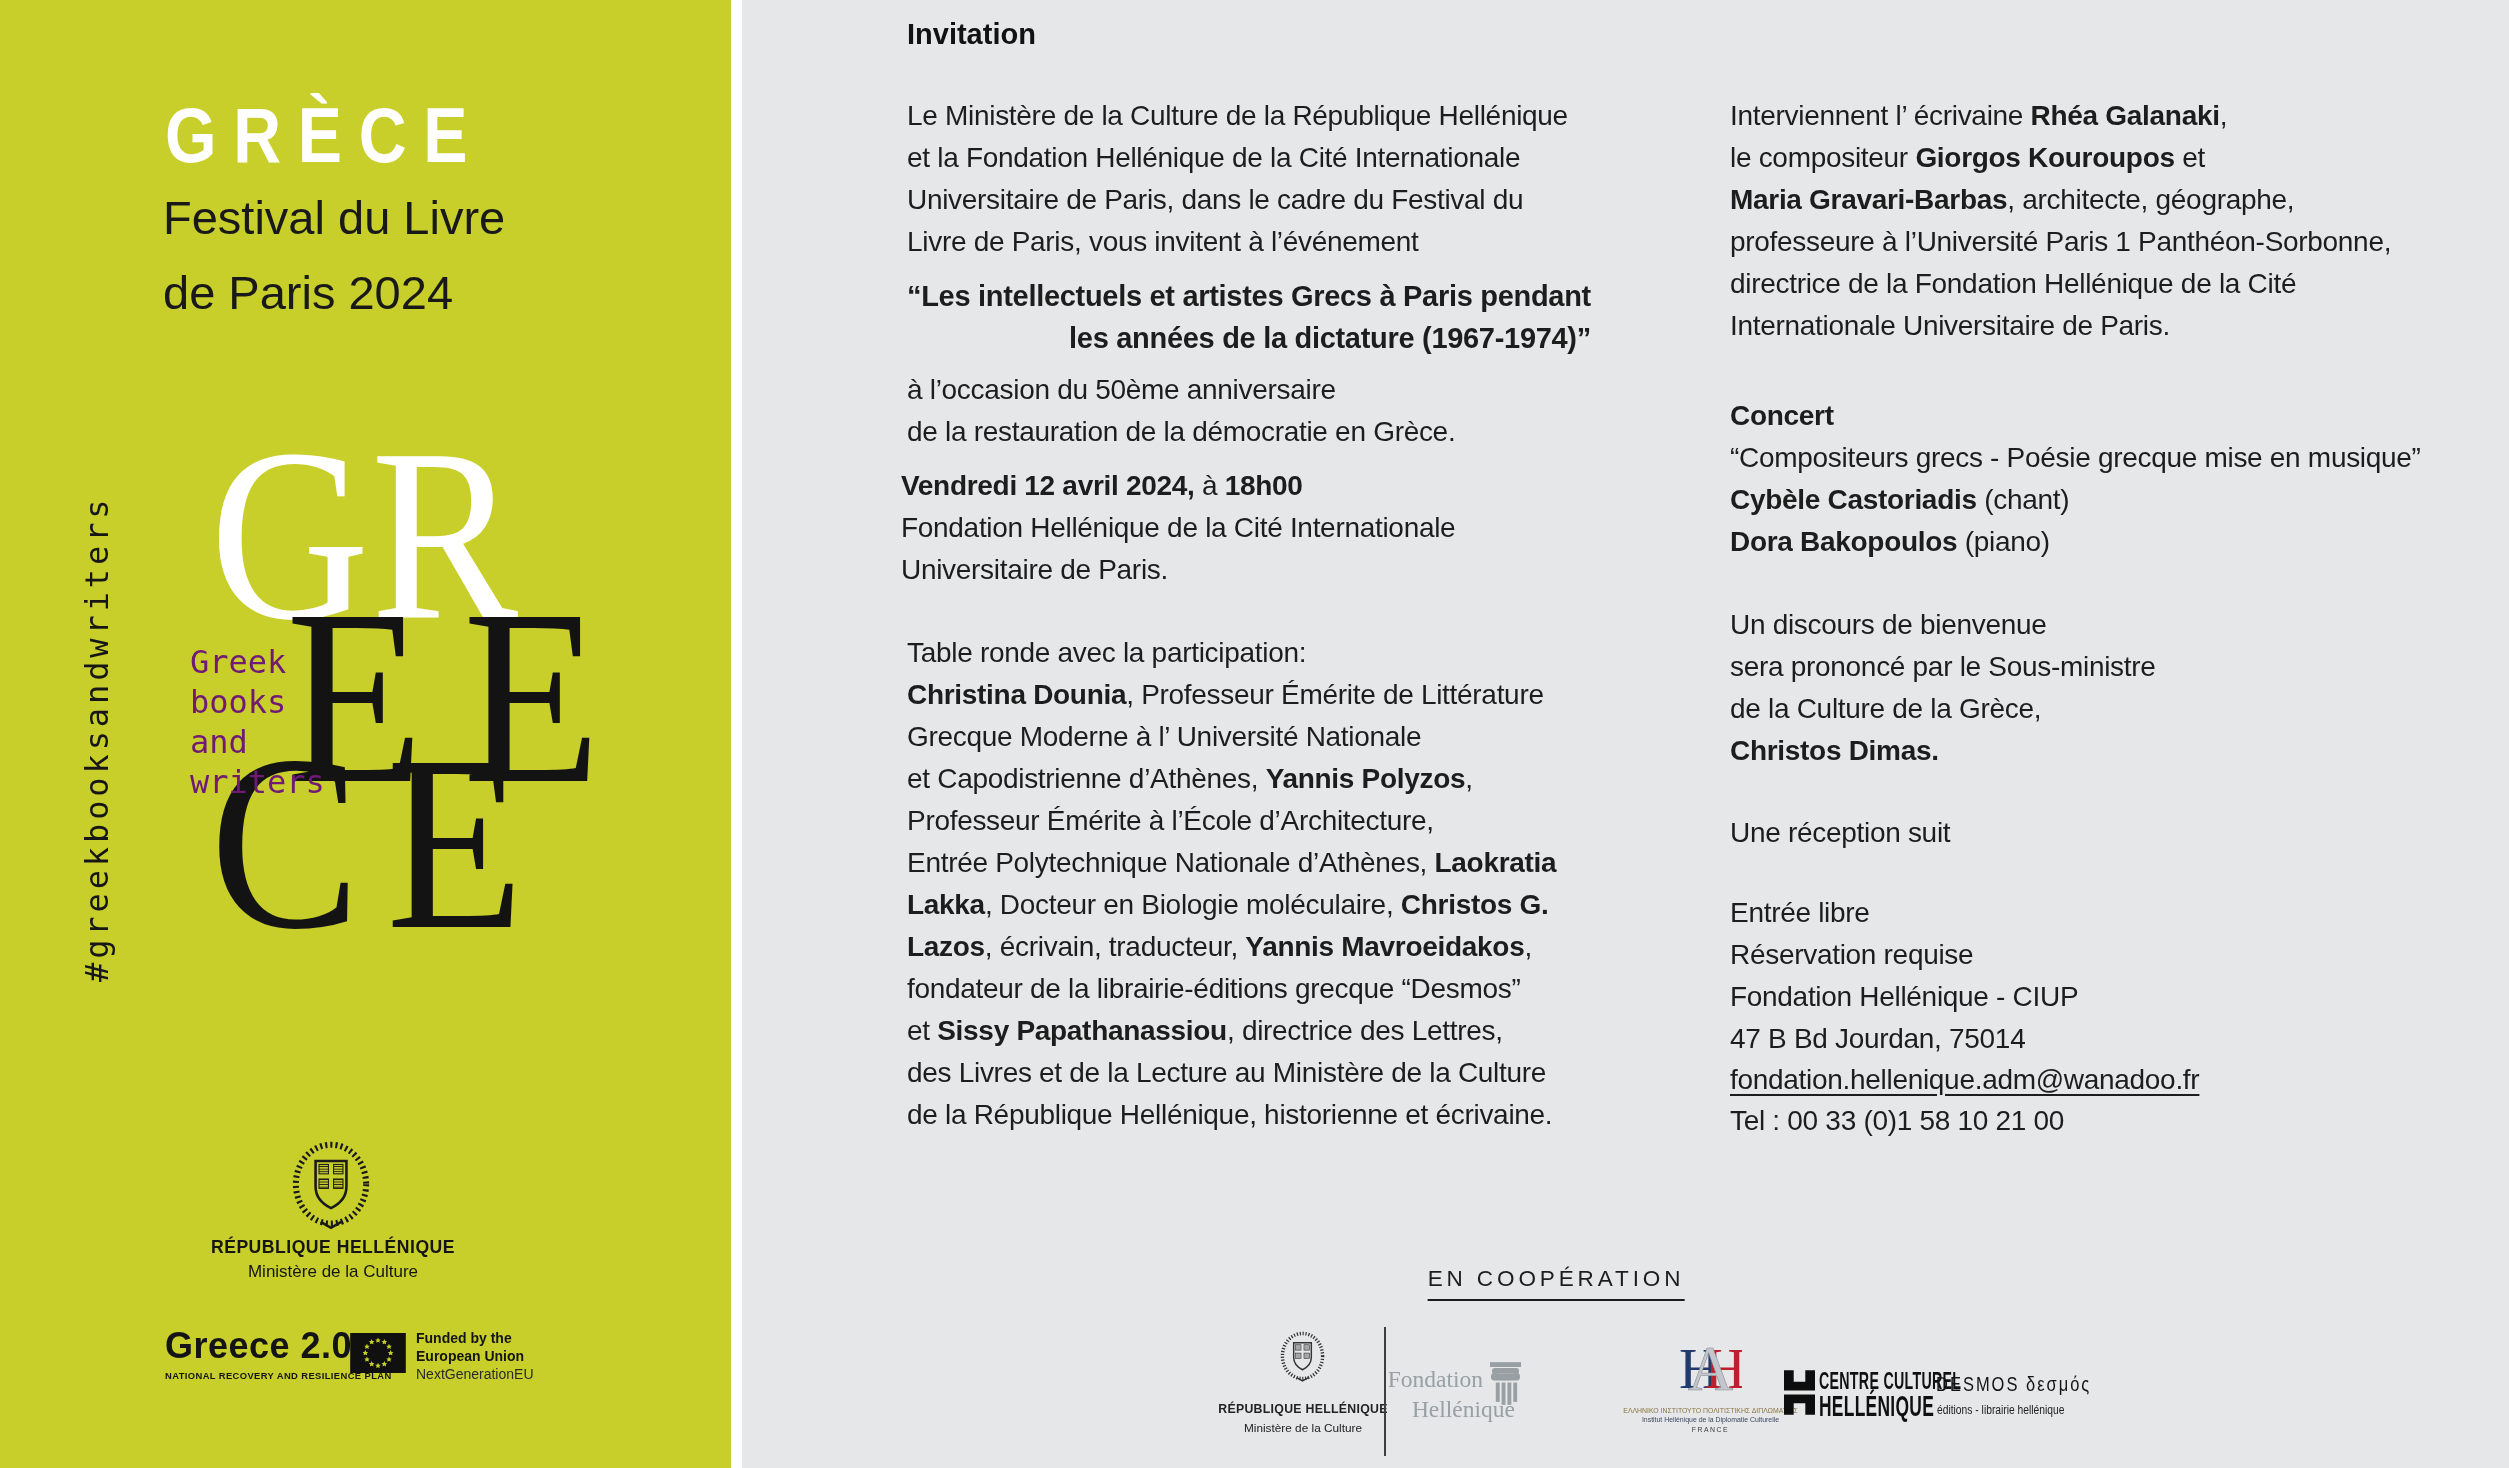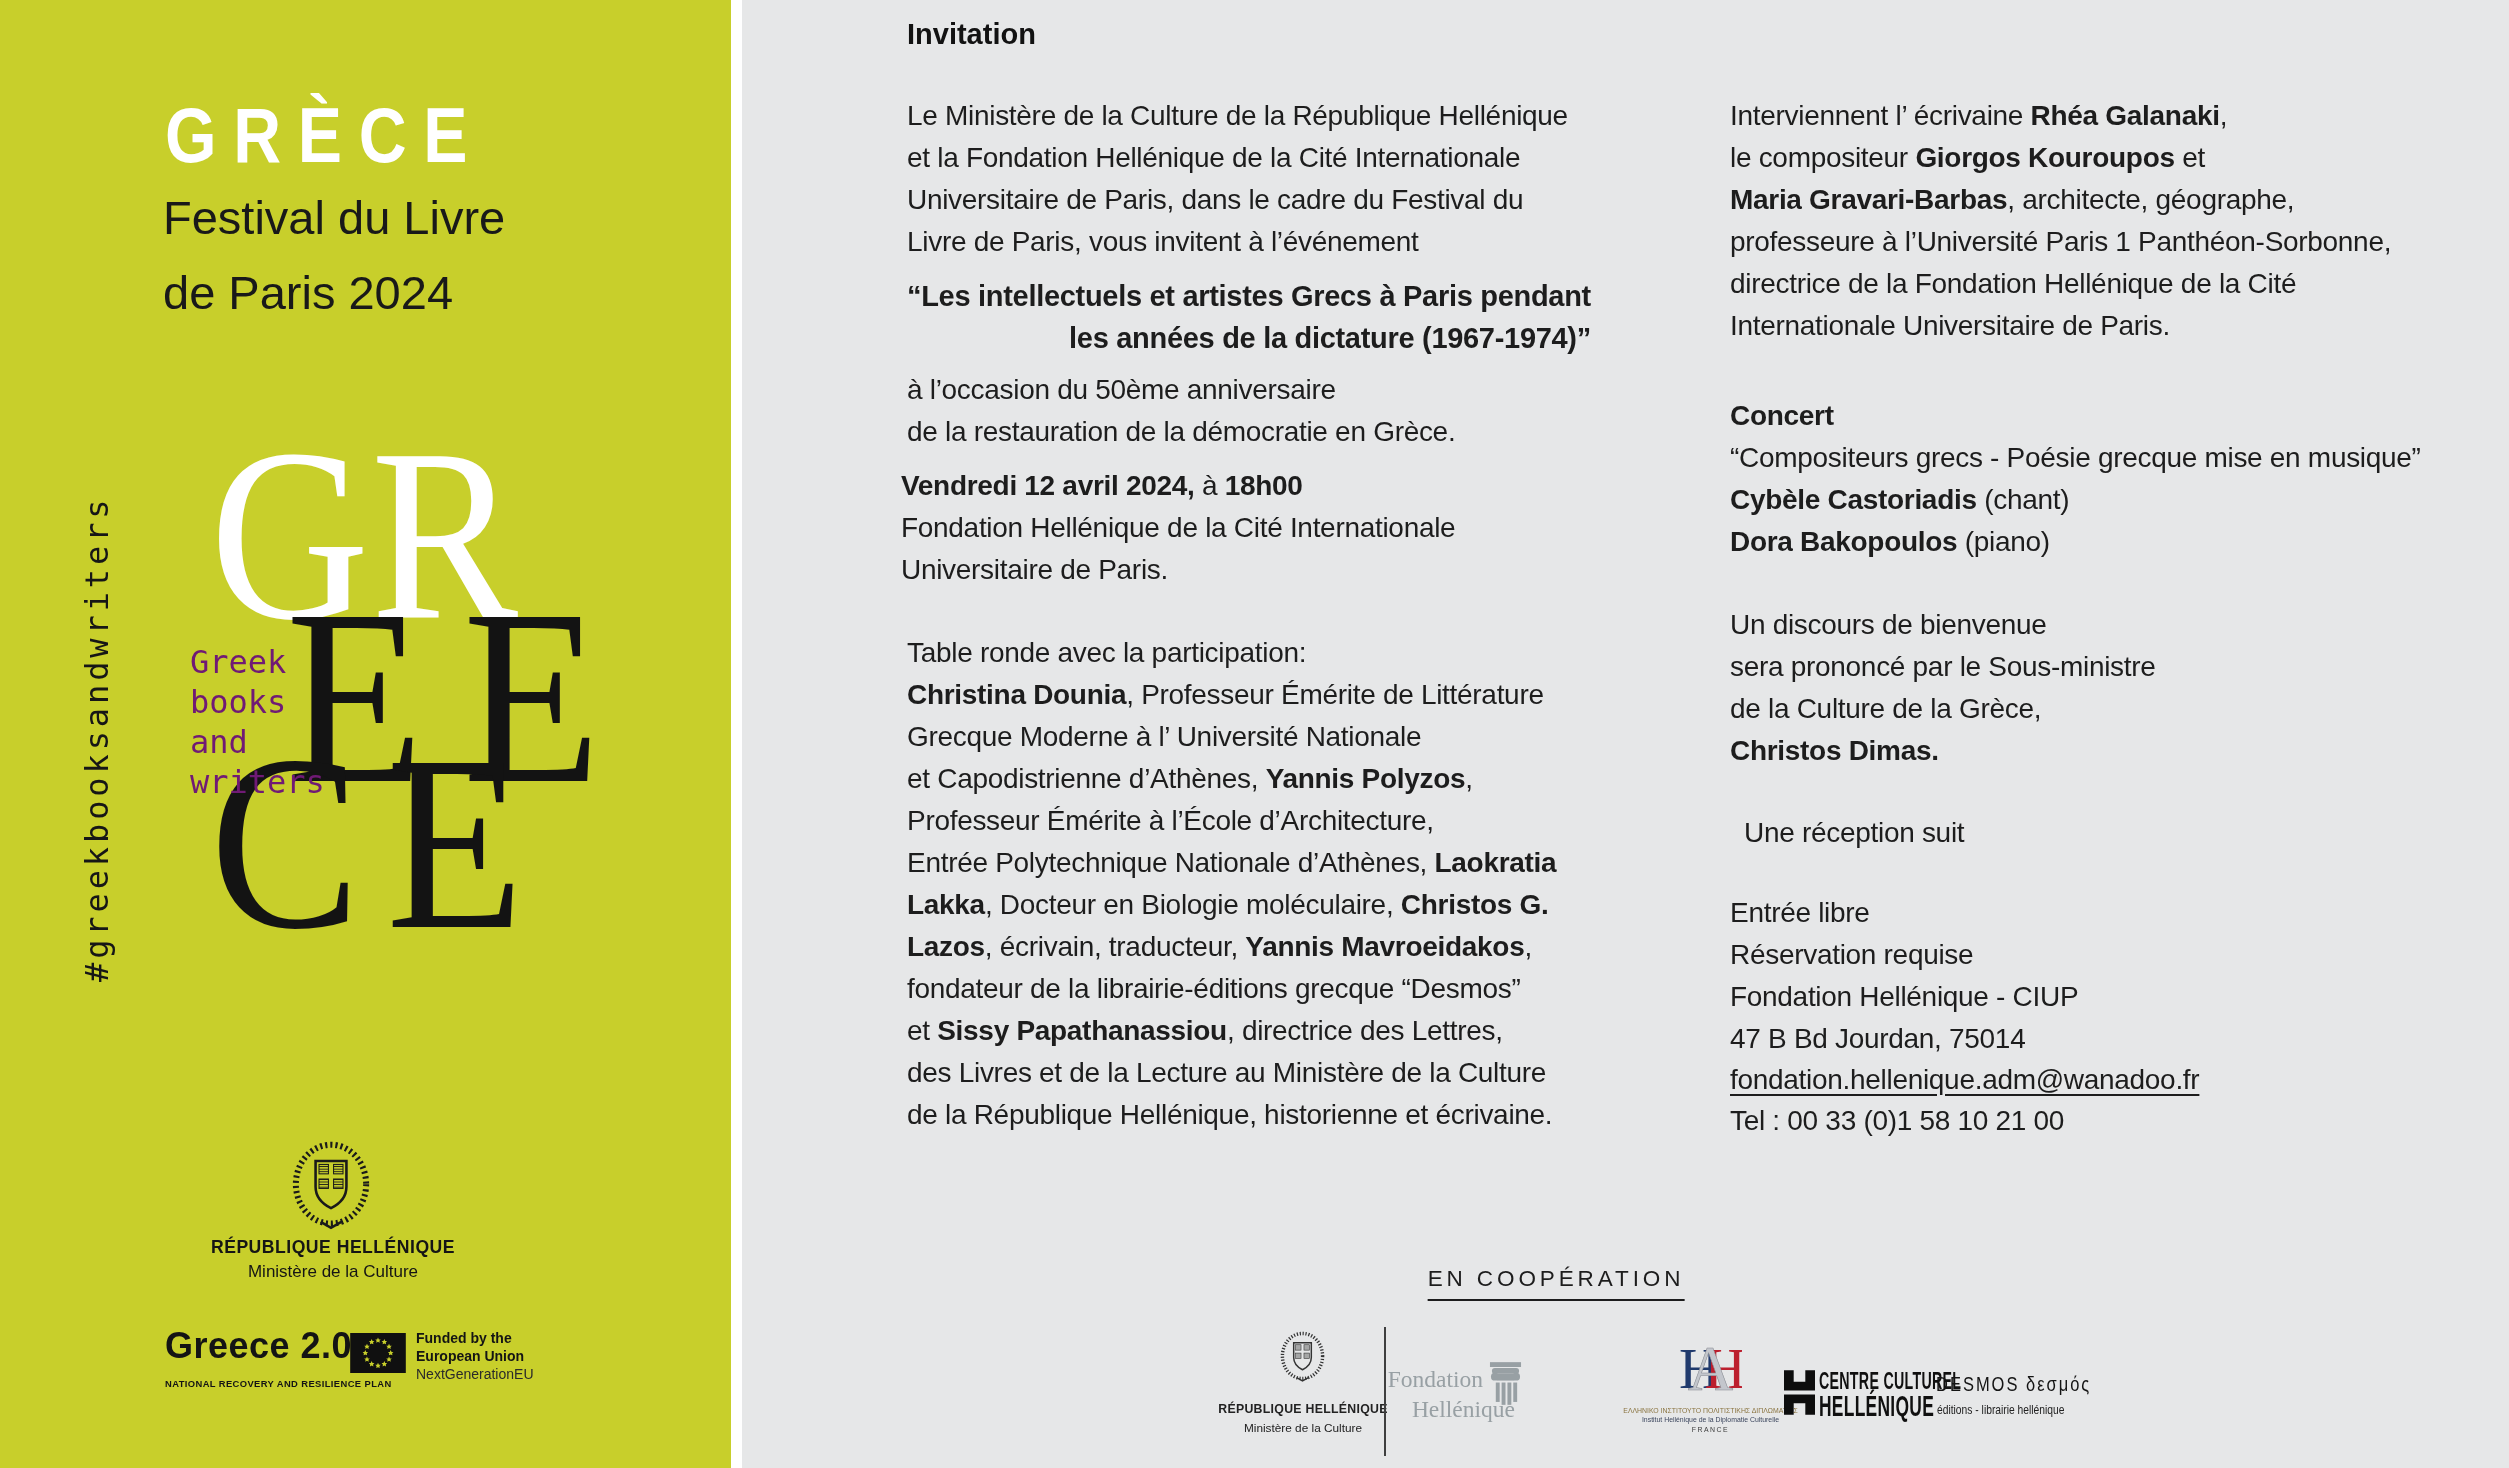--- a/index.html
+++ b/index.html
@@ -19,39 +19,39 @@
   .biglet.gr{left:210px;top:438px;font-size:245px;color:#ffffff;letter-spacing:2px;}
   .biglet.ee{left:286px;top:599px;font-size:250px;color:#131313;letter-spacing:44px;}
   .biglet.ce{left:210px;top:745px;font-size:250px;color:#131313;letter-spacing:29px;}
   .gbw{position:absolute;left:190px;top:642px;font-family:"DejaVu Sans Mono",monospace;
        font-size:32px;line-height:40px;color:#701a75;}
   .emblem-large{position:absolute;left:288px;top:1137px;}
   .cap1{position:absolute;left:176px;width:314px;text-align:center;top:1237px;font-size:17.6px;
         font-weight:bold;letter-spacing:0.5px;color:#151515;white-space:nowrap;}
   .cap2{position:absolute;left:176px;width:314px;text-align:center;top:1262px;font-size:17px;color:#151515;}
   .g20-title{position:absolute;left:165px;top:1325px;font-size:36px;font-weight:bold;letter-spacing:0.5px;color:#141414;}
-  .g20-sub{position:absolute;left:165px;top:1370px;font-size:9.4px;font-weight:bold;letter-spacing:0.4px;color:#141414;margin-top:8px;}
+  .g20-sub{position:absolute;left:165px;top:1370px;font-size:9.4px;font-weight:bold;letter-spacing:0.4px;color:#141414;}
   .eu-flag{position:absolute;left:350px;top:1333px;}
   .eu-text{position:absolute;left:416px;top:1329px;font-size:14px;font-weight:bold;line-height:18px;color:#141414;}
   .eu-text .ngeu{font-weight:normal;color:#2a2a2a;}
 
   
   .inv-heading{position:absolute;left:165px;top:17.6px;font-size:29px;font-weight:bold;color:#121212;}
   .p{position:absolute;font-size:28px;line-height:42px;letter-spacing:-0.3px;color:#1d1d1d;}
   .line{white-space:nowrap;}
   .b{font-weight:bold;}
   .p1{left:165px;top:95px;}
   .p2{left:165px;top:275px;font-size:29px;text-align:right;}
   .p3{left:165px;top:369px;}
   .p4{left:159px;top:465px;}
   .p5{left:165px;top:632px;}
   .q1{left:988px;top:95px;}
   .q2{left:988px;top:395px;}
   .q3{left:988px;top:604px;}
-  .q4{left:988px;top:812px;margin-left:14px;}
+  .q4{left:988px;top:812px;}
   .q5{left:988px;top:892px;}
   .email-line{position:absolute;left:988px;top:1059px;font-size:28px;line-height:42px;letter-spacing:-0.3px;
               color:#1d1d1d;text-decoration:underline;text-underline-offset:4.9px;white-space:nowrap;}
   .tel-line{position:absolute;left:988px;top:1100px;font-size:28px;line-height:42px;letter-spacing:-0.3px;color:#1d1d1d;}
 
   
   .coop{position:absolute;left:814px;top:1266px;transform:translateX(-50%);}
   .coop span{display:inline-block;font-size:22.5px;letter-spacing:3.9px;color:#1d1d1d;
              border-bottom:2.5px solid #1d1d1d;padding-bottom:6.9px;white-space:nowrap;}
   .emblem-small{position:absolute;left:536px;top:1329px;}

